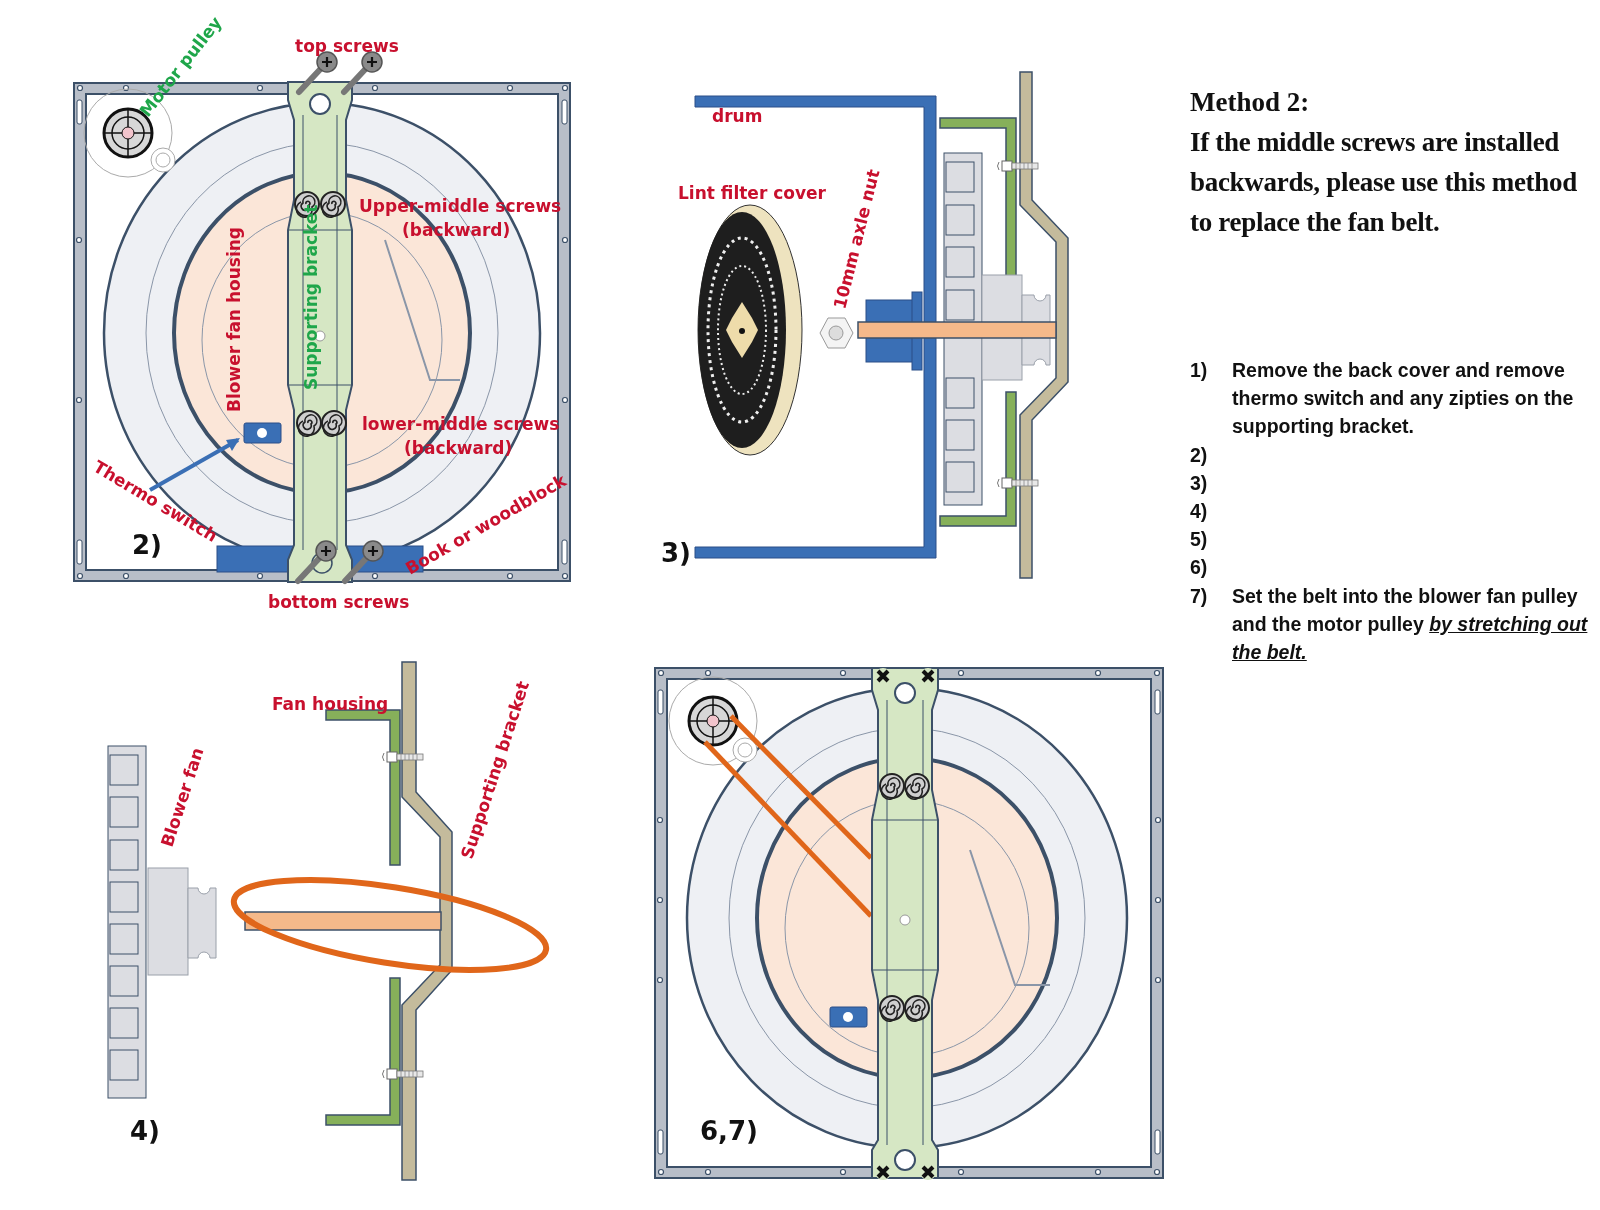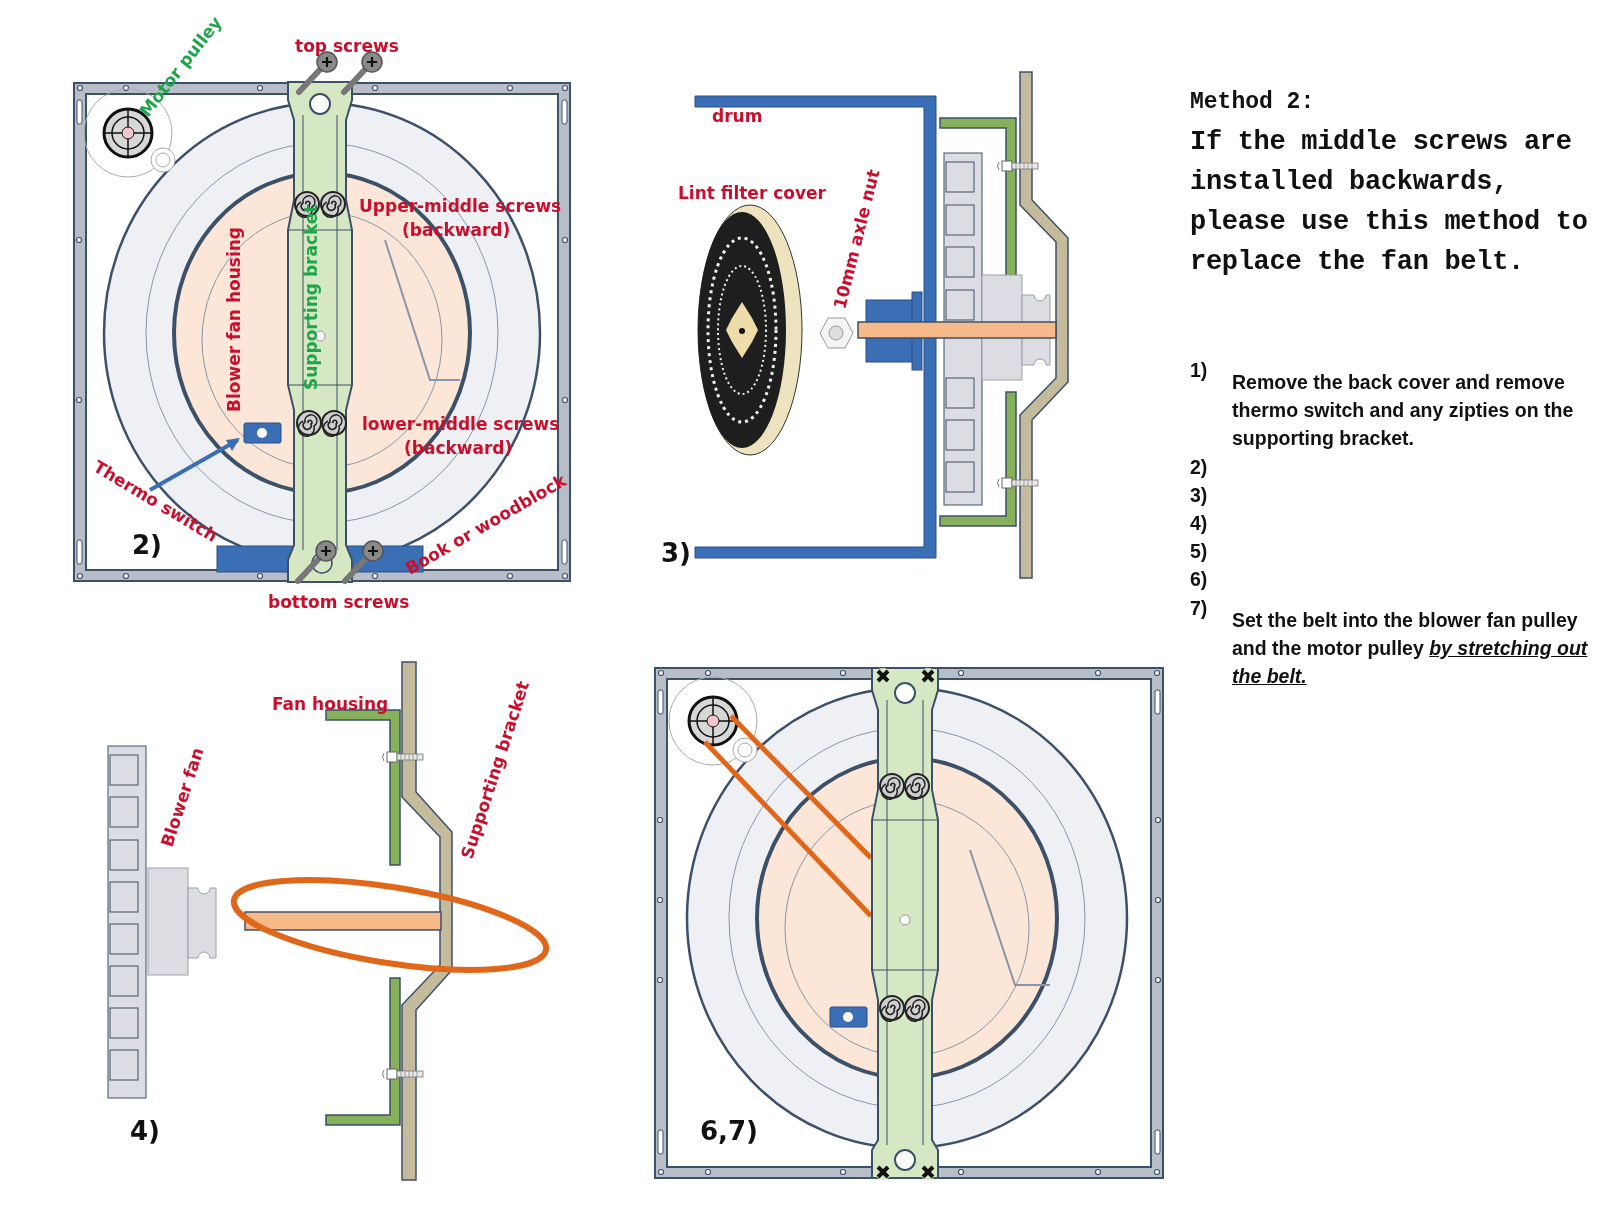--- a/index.html
+++ b/index.html
@@ -3,26 +3,26 @@
 <meta charset="utf-8">
 <style>
   html, body { margin: 0; padding: 0; background: #ffffff; }
   body { width: 1600px; height: 1210px; position: relative; overflow: hidden;
          font-family: "Liberation Sans", "DejaVu Sans", sans-serif; }
   svg { position: absolute; left: 0; top: 0; }
   .lbl { font-family: "DejaVu Sans", sans-serif; font-weight: bold; fill: #c8102e; font-size: 17px; }
   .lbl-g { font-family: "DejaVu Sans", sans-serif; font-weight: bold; fill: #1fa64a; font-size: 17px; }
   .fig { font-family: "DejaVu Sans", sans-serif; font-weight: bold; fill: #111; font-size: 26px; }
   #instructions { position: absolute; left: 1190px; top: 82px; width: 400px; color: #111; }
-  #method-title { font-family: Liberation Mono, monospace; font-weight: bold; font-size: 23px; line-height: 40px; margin: 0; }
-  #method-desc { font-family: Liberation Mono, monospace; font-weight: bold; font-size: 27px; line-height: 40px; margin: 0; letter-spacing: -0.3px; }
+  #method-title { font-family: Liberation Serif, serif; font-weight: bold; font-size: 27px; line-height: 40px; margin: 0; }
+  #method-desc { font-family: Liberation Serif, serif; font-weight: bold; font-size: 27px; line-height: 40px; margin: 0; letter-spacing: -0.3px; }
   #steps { position: absolute; left: 1190px; top: 356px; width: 400px; margin: 0; padding: 0; list-style: none; }
   #steps li { display: flex; font-family: "Liberation Sans", sans-serif; font-weight: bold; font-size: 19.5px; line-height: 28.2px; color: #111; }
   #steps .num { width: 42px; flex: none; }
-  #steps .txt { flex: 1; margin-top: 12px; }
+  #steps .txt { flex: 1; }
   #steps .emph { font-style: italic; text-decoration: underline; }
 </style>
 </head>
 <body>
 
 <svg width="1600" height="1210" viewBox="0 0 1600 1210">
   <defs>
     <g id="spiral-screw">
       <circle r="12" fill="#cfcfcf" stroke="#222" stroke-width="2"></circle>
       <path d="M0,0 m-1,0 a2,2 0 1,1 3,1 a4,4 0 1,1 -6,-2 a6,6 0 1,1 9,4 a8,8 0 1,1 -11,-5" fill="none" stroke="#222" stroke-width="1.6"></path>

